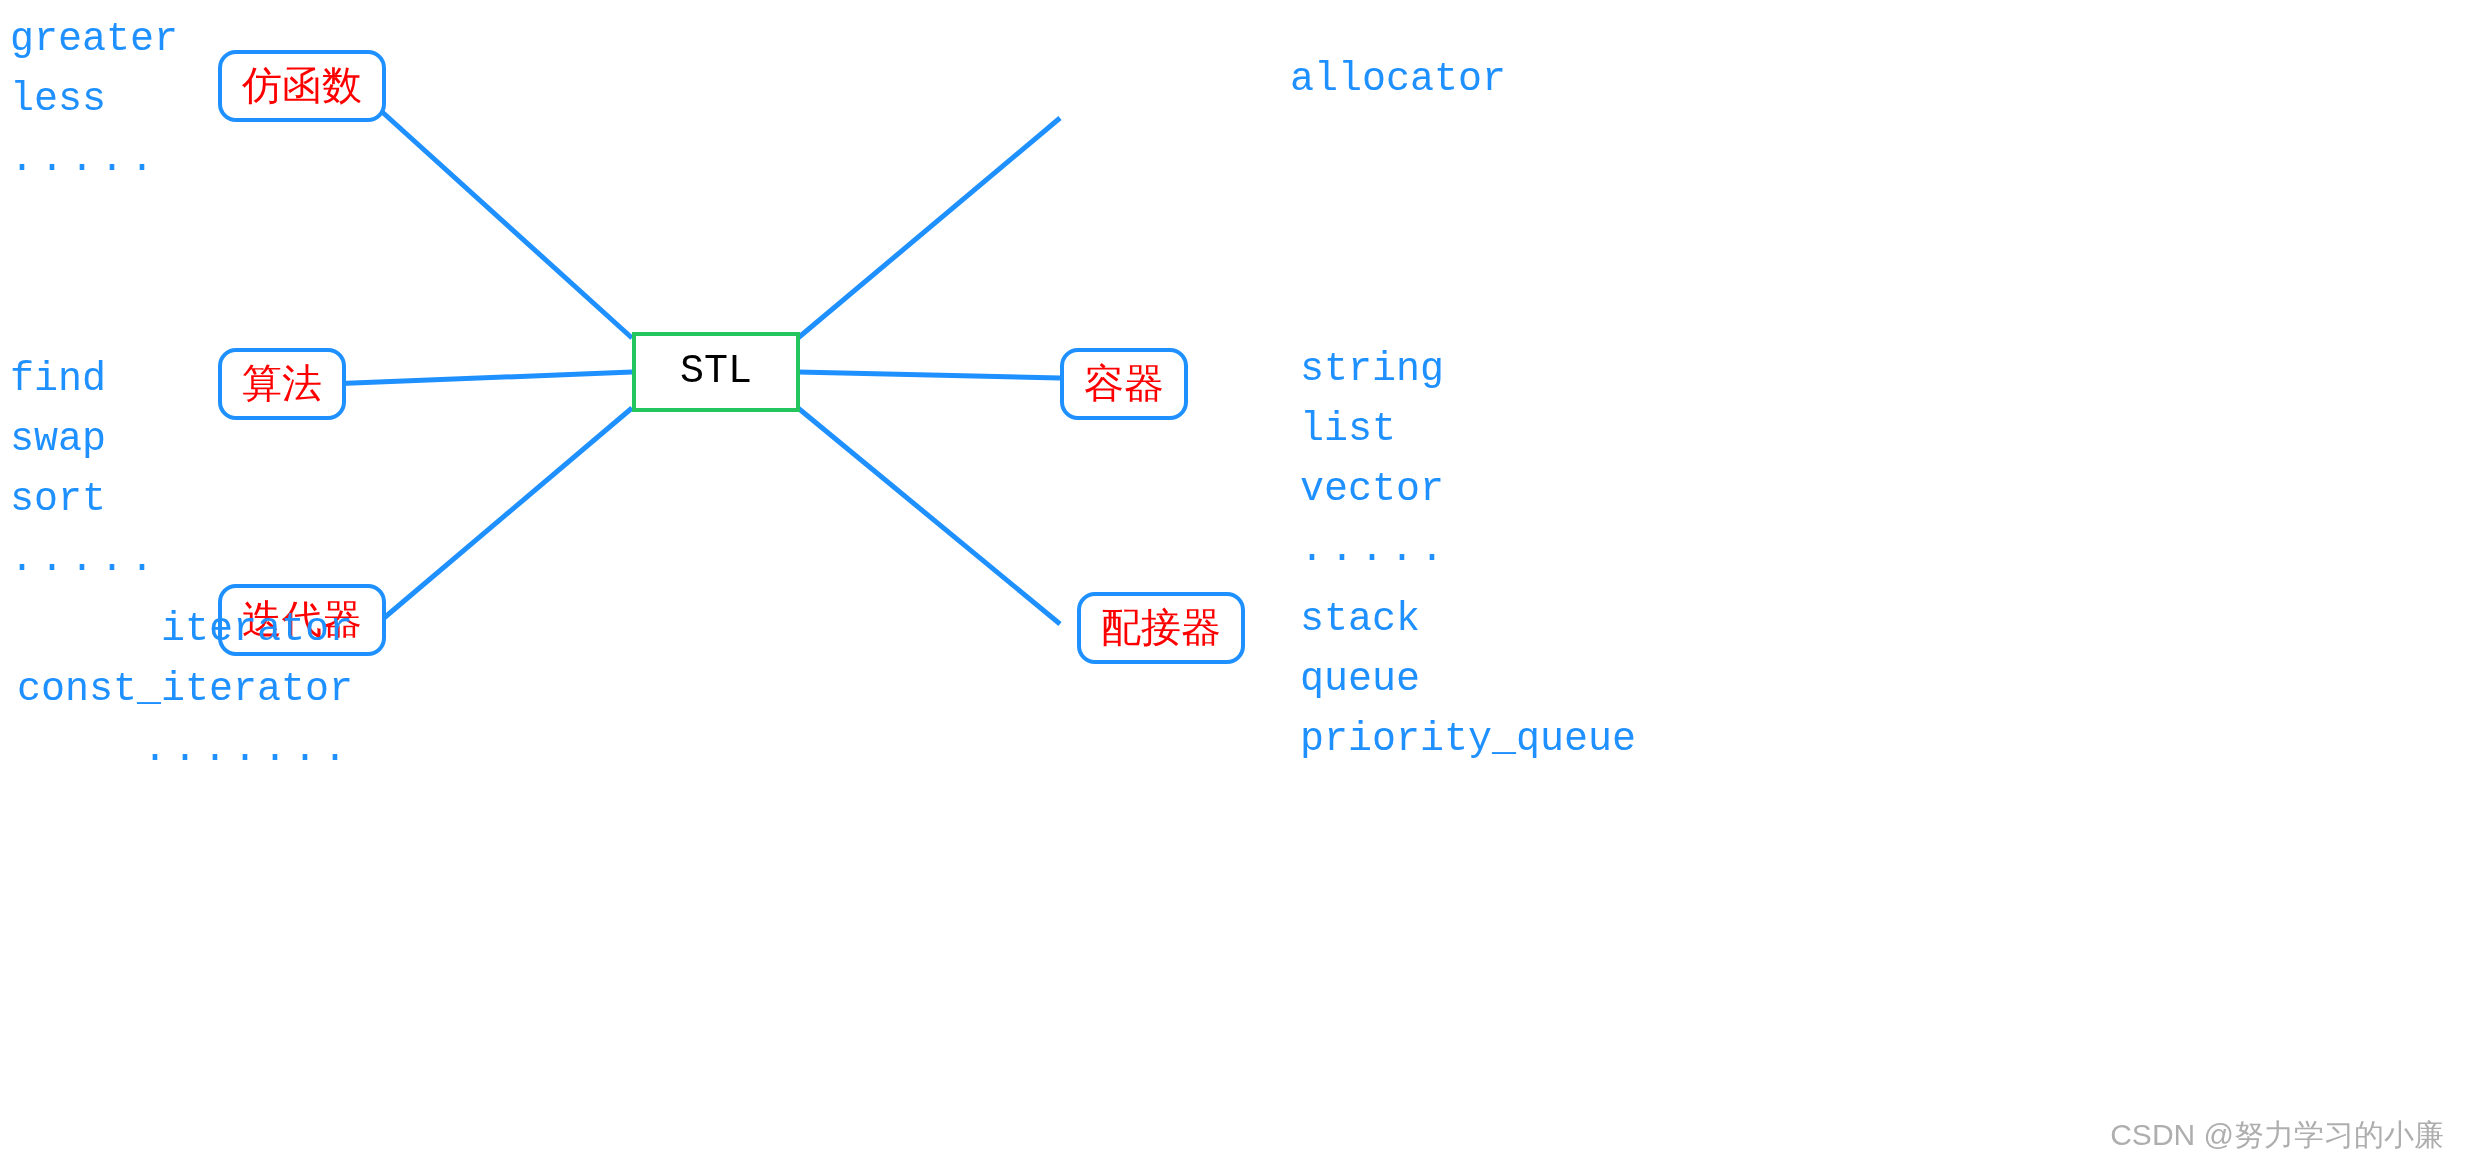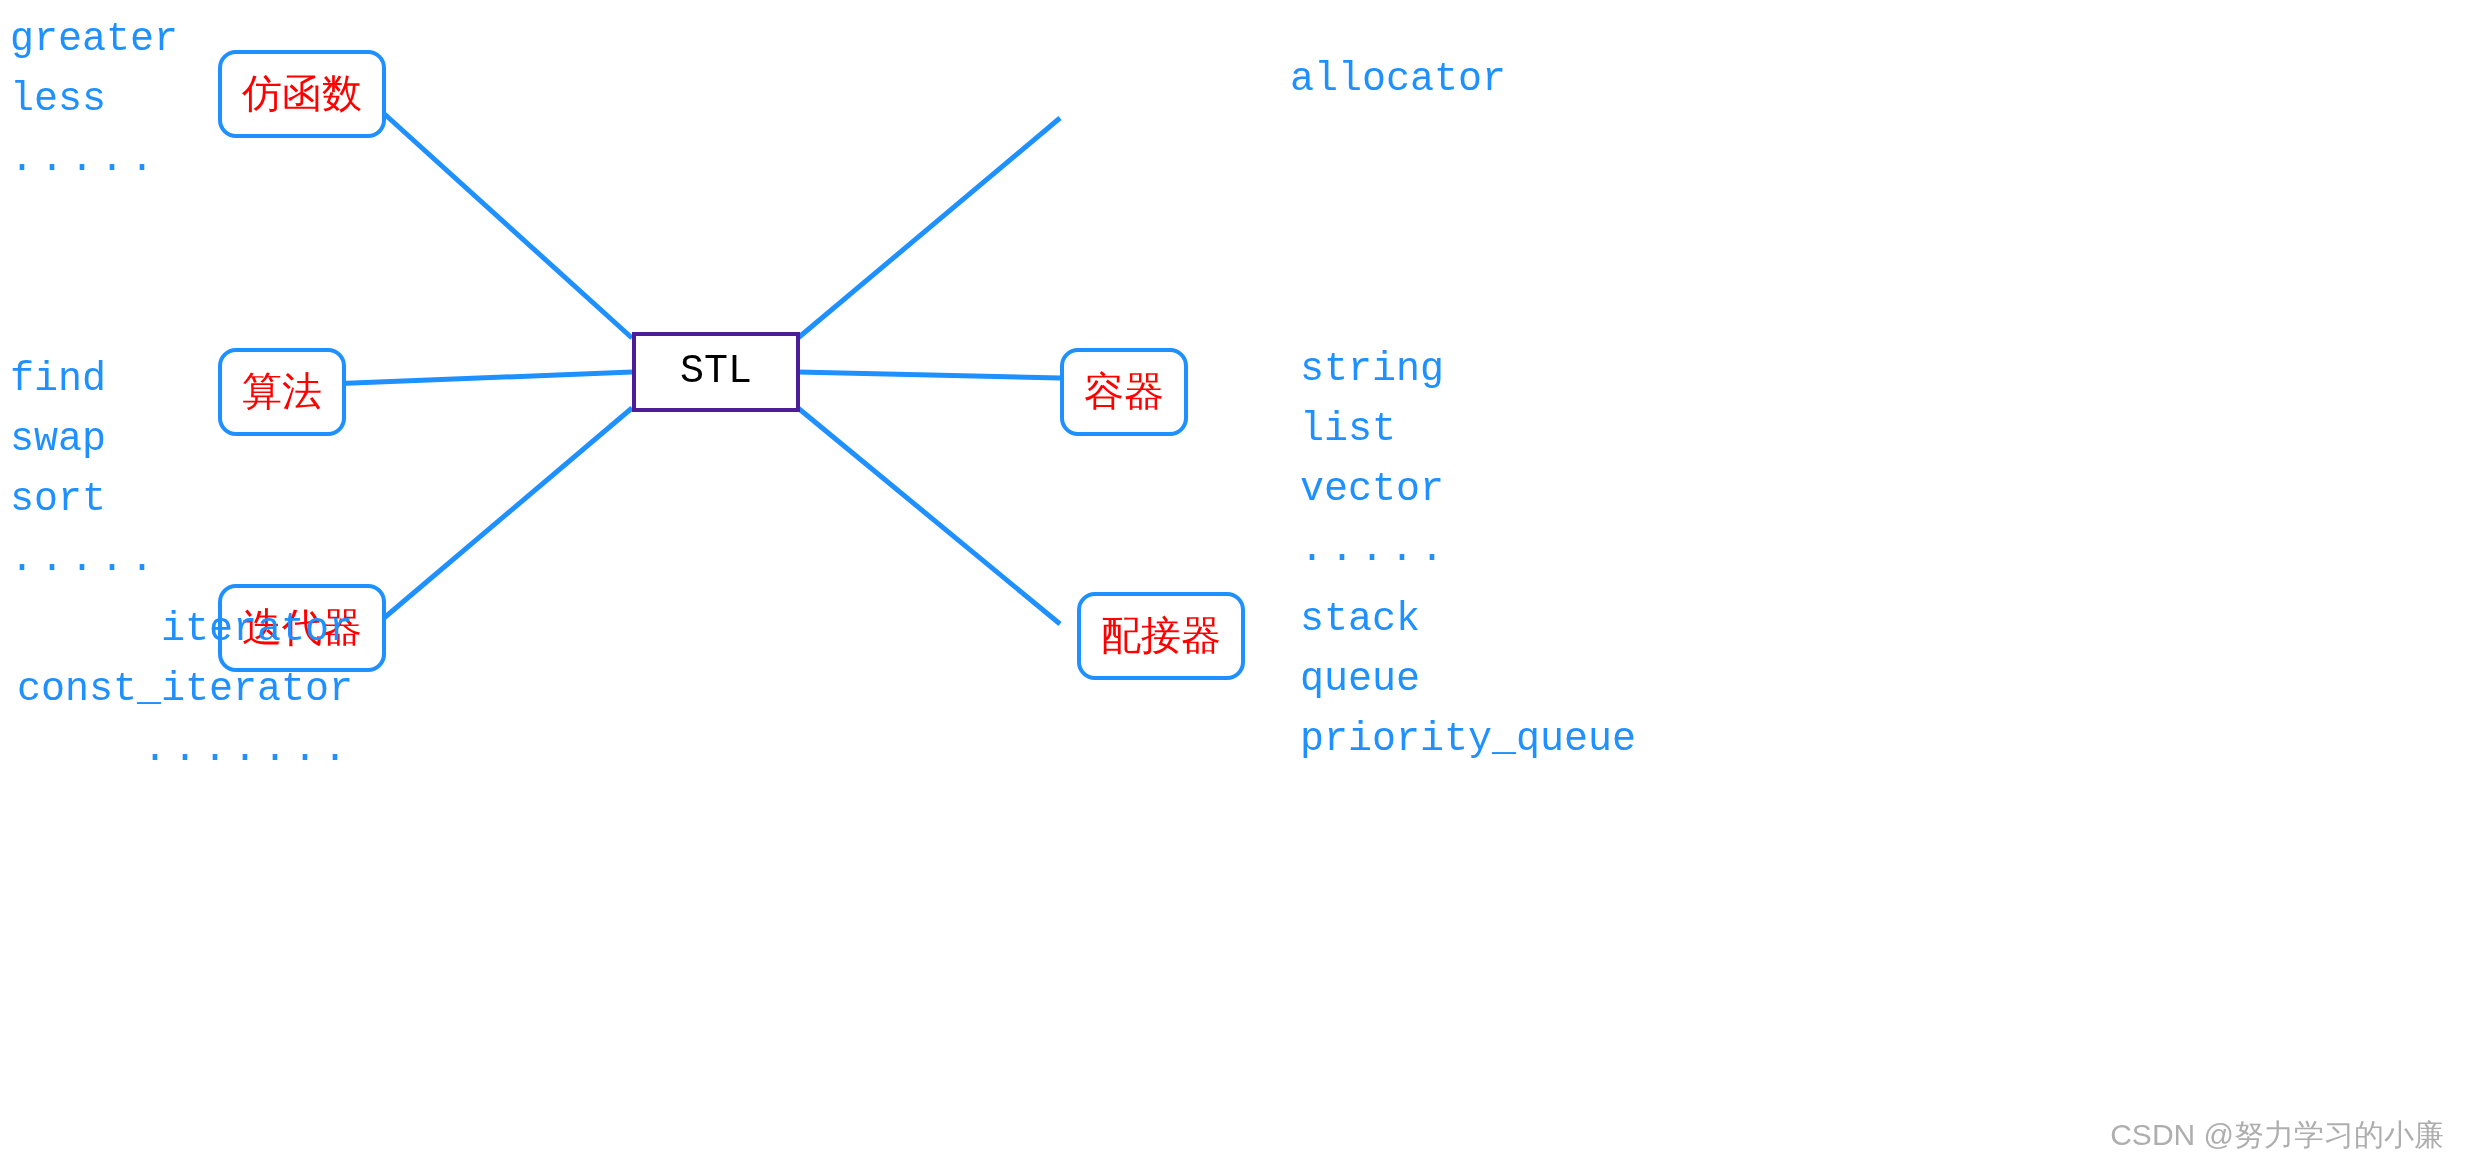--- a/index.html
+++ b/index.html
@@ -17,29 +17,29 @@
     top: 0; left: 0;
     width: 2474px;
     height: 1176px;
   }
   .node {
     position: absolute;
     border: 4px solid #1e90ff;
     border-radius: 18px;
     color: #ff0000;
     font-size: 40px;
-    padding: 16px 20px;
+    padding: 8px 20px;
     background: #fff;
     white-space: nowrap;
     line-height: 1.2;
     font-family: "SimSun", "宋体", serif;
   }
   .center-node {
     position: absolute;
-    border: 4px solid #4c1d95;
+    border: 4px solid #22c55e;
     color: #000;
     font-size: 40px;
     padding: 14px 44px;
     background: #fff;
     font-family: "Courier New", "SimSun", monospace;
     line-height: 1.1;
   }
   .side-text {
     position: absolute;
     color: #1e90ff;

